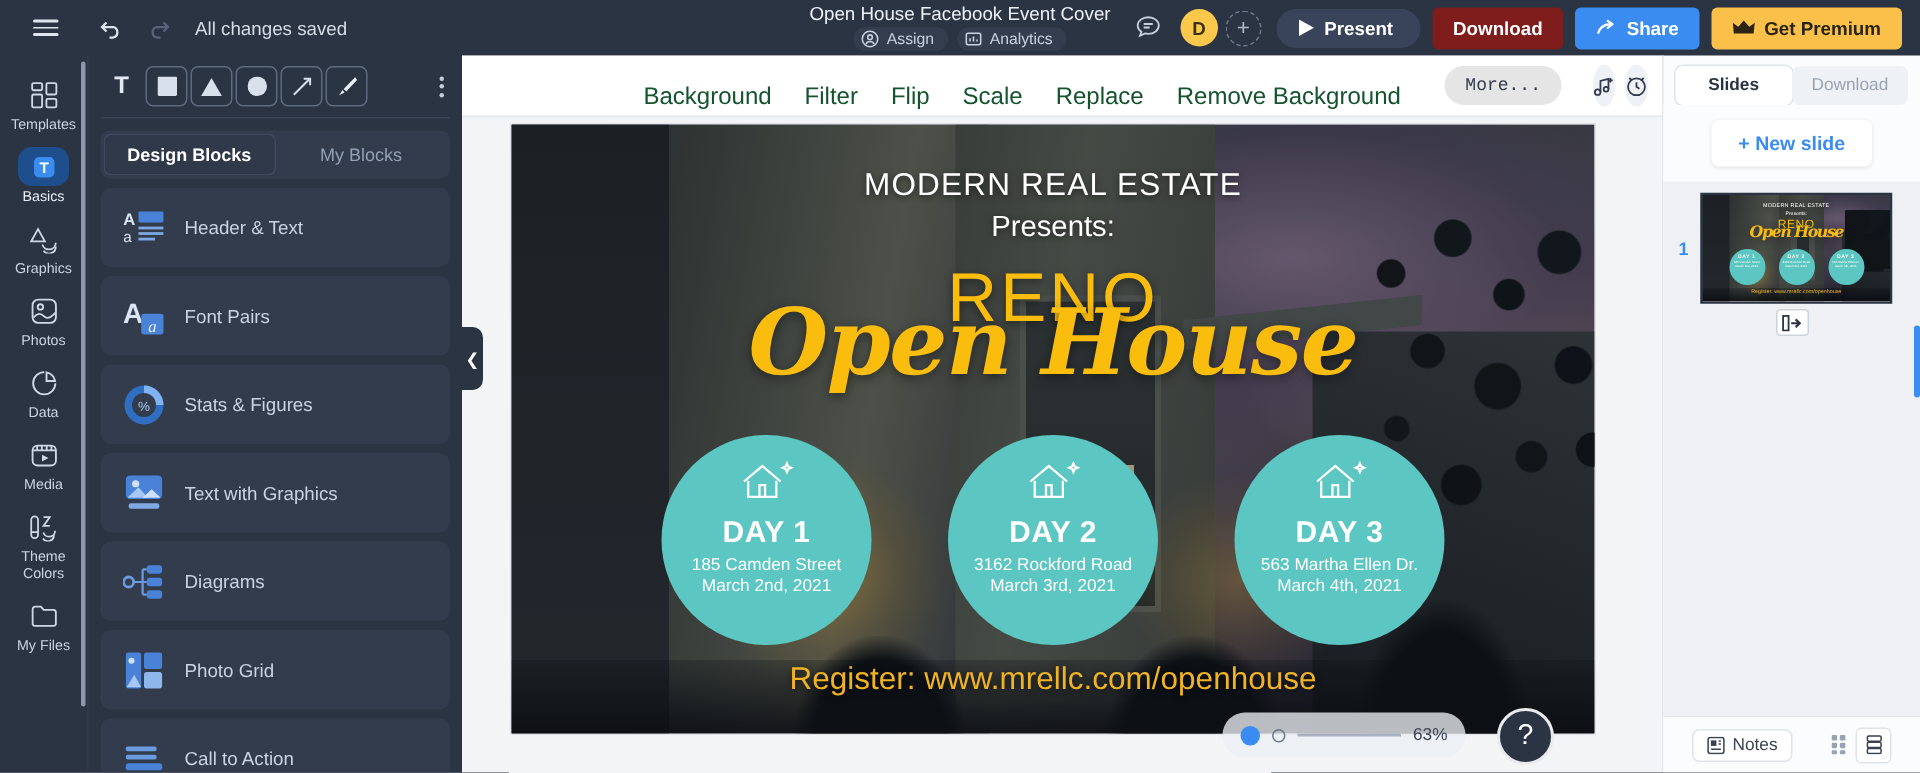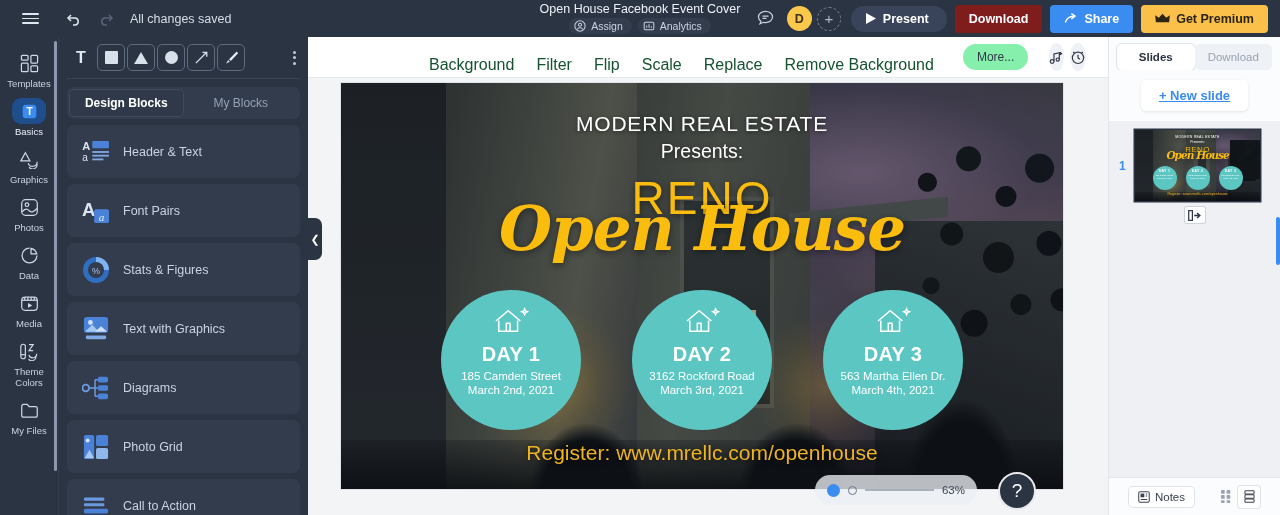--- a/index.html
+++ b/index.html
@@ -151,22 +151,22 @@
     display: flex; align-items: center; gap: 0px;
     padding-left: 92px; border-bottom: 1px solid #e4e7ec;
   }
   .color-swatch {
     width: 27px; height: 27px; border-radius: 50%; background: #0a0a0a;
     cursor: pointer; margin-right: 18px;
   }
   .tool-lnk { font-size: 16px; color: #14532d; padding: 6px 11px; cursor: pointer; white-space: nowrap; margin-top: 16px; }
   .tool-sep { width: 1px; height: 21px; background: #dfe3ea; margin: 0 9px; }
   .pill {
-    background: #86efac; border-radius: 14px; font-size: 12px;
-    color: #31394a; padding: 6px 14px; cursor: pointer;
+    background: #e5e5e5; border-radius: 14px; font-size: 12px;
+    color: #31394a; padding: 6px 14px; cursor: pointer; font-family: Liberation Mono, monospace;
   }
   .round-ic {
     width: 28px; height: 28px; border-radius: 50%; background: #eef1f5;
     display:flex; align-items:center; justify-content:center; cursor:pointer; margin: 0 3px;
   }
   .plain-ic { width: 26px; height: 26px; display:flex; align-items:center; justify-content:center; cursor:pointer; margin: 0 5px;}
 
   .canvas-stage { flex: 1; position: relative; background: #f3f4f6; }
   .collapse-handle {
     position: absolute; left: 0; top: 140px; width: 14px; height: 42px;
@@ -333,21 +333,20 @@
     flex: 1; text-align: center; font-size: 11.5px; padding: 7px 0;
     border-radius: 5px; cursor: pointer; color: #9aa3b2; background: #eef1f5;
   }
   .rtab.active { background: #ffffff; color: #2a3342; font-weight: bold; box-shadow: 0 0 0 1px #dfe3ea; }
   .newslide-wrap { padding: 10px 0 10px; display: flex; justify-content: center;
     background:#fbfcfd; }
   .newslide {
     background: #fff; color: #3b8cf0; font-size: 13px; font-weight: bold;
     border-radius: 5px; padding: 8px 18px; cursor: pointer;
     box-shadow: 0 1px 3px rgba(0,0,0,.10);
-    text-decoration: underline;
   }
   .slide-list { flex: 1; background: #eef0f4; padding-top: 9px; position: relative; }
   .slide-item { display: flex; align-items: center; gap: 6px; padding-left: 10px; }
   .slide-num { font-size: 12px; color: #3b8cf0; font-weight: bold; width: 10px; }
   .thumb {
     width: 125px; height: 71px; position: relative; overflow: hidden;
     box-shadow: 0 0 0 1.5px #2b3443;
   }
   .thumb .s-head { top: 5px; font-size: 3.6px; letter-spacing: .2px; }
   .thumb .s-sub { top: 10px; font-size: 3.4px; }

